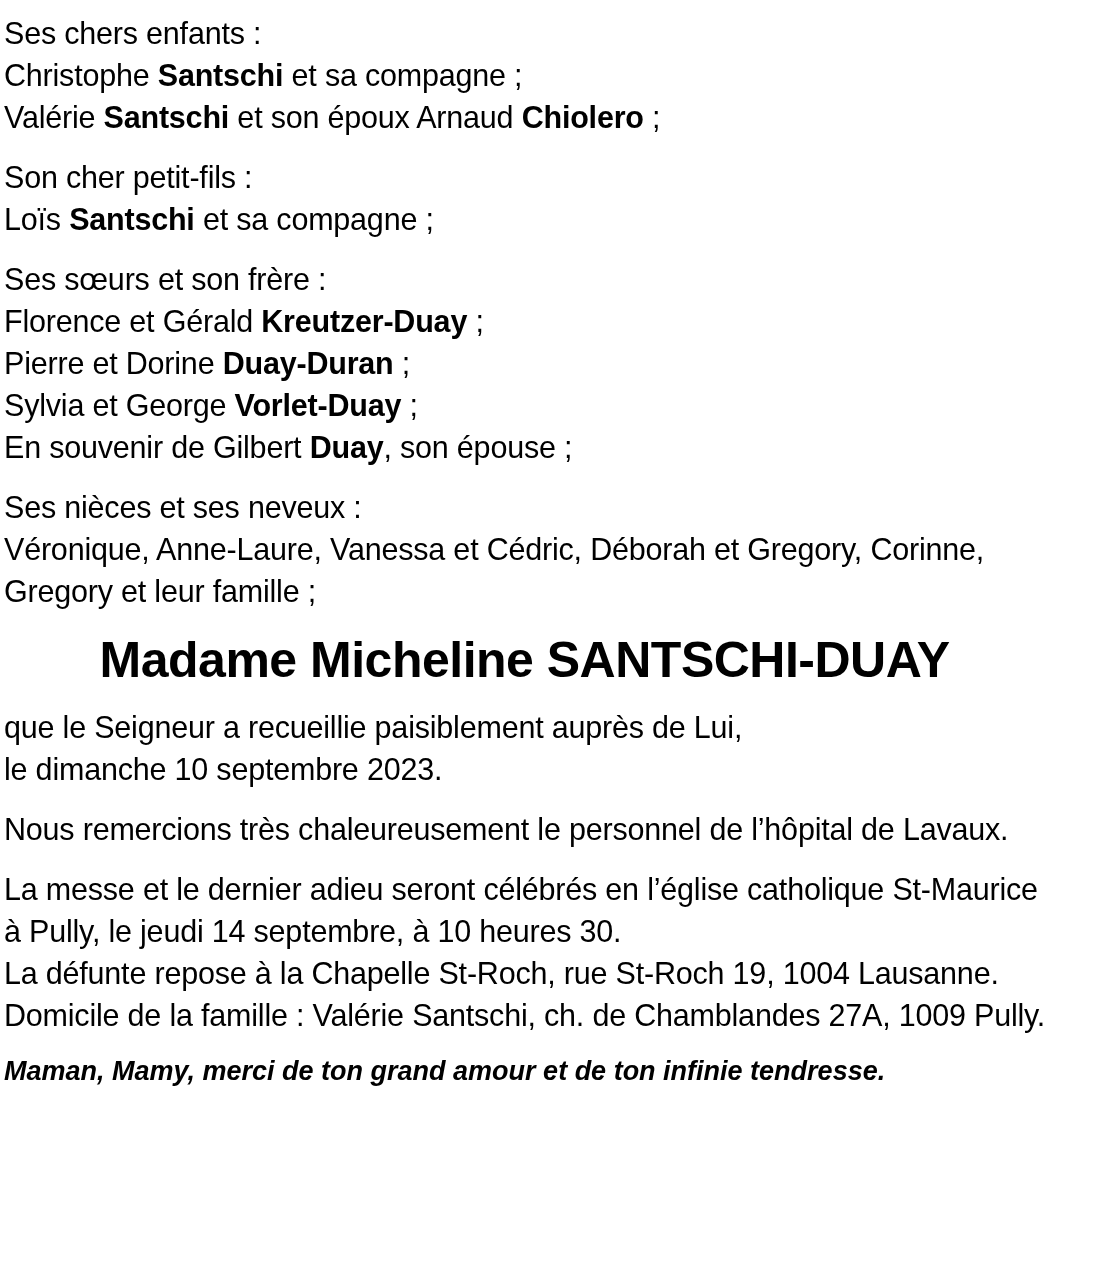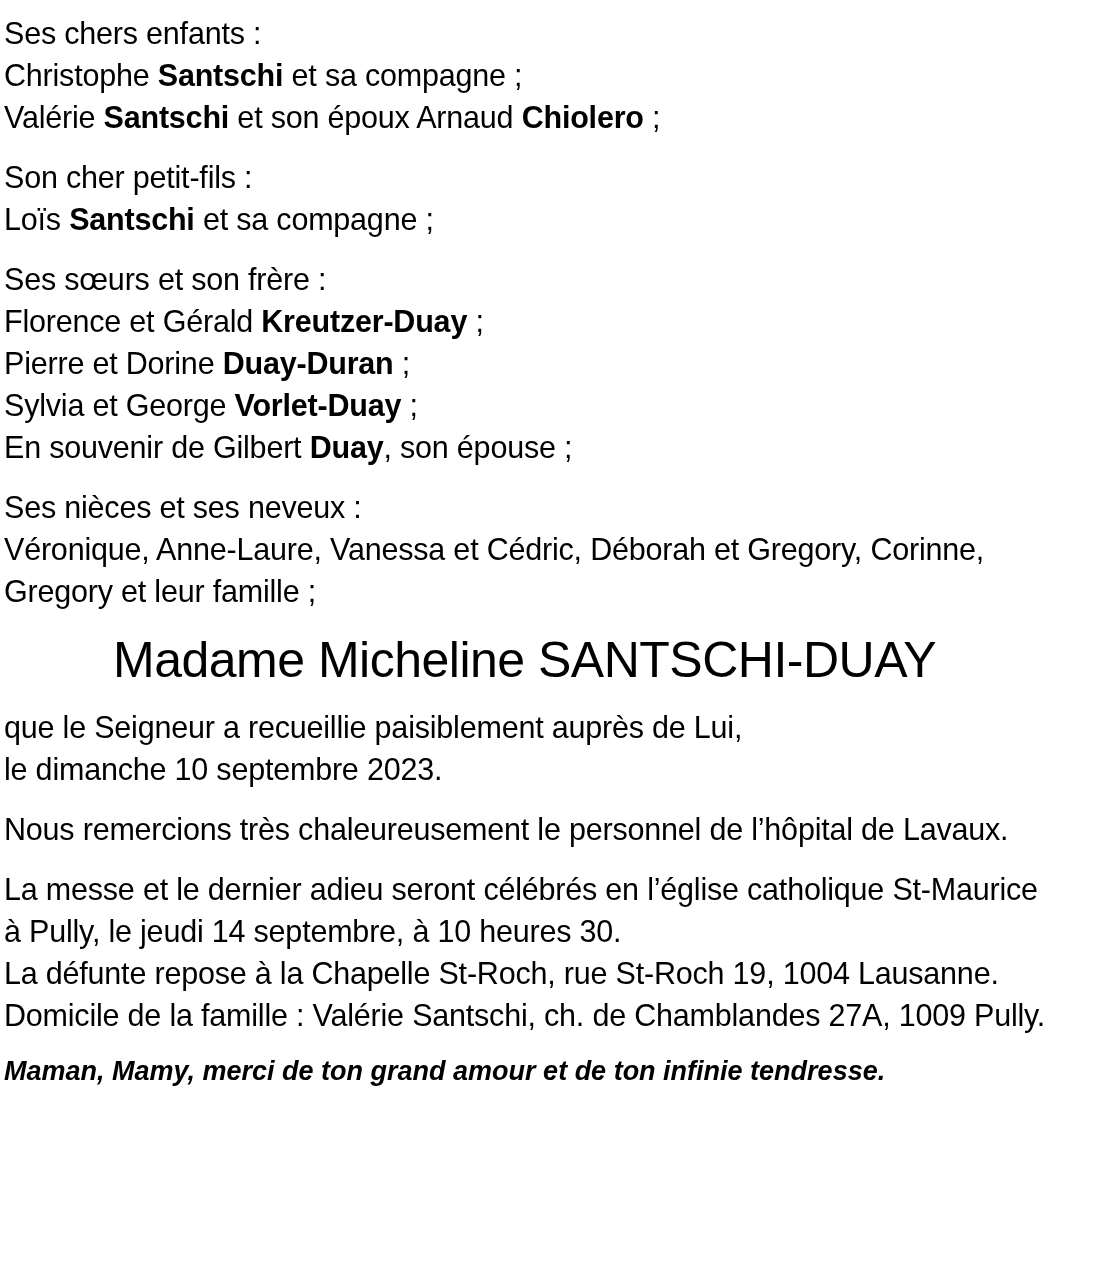--- a/index.html
+++ b/index.html
@@ -43,21 +43,21 @@
   .line {
     font-size: 30.5px;
     line-height: 42px;
     letter-spacing: -0.2px;
     white-space: nowrap;
   }
   .line b { font-weight: bold; }
   .deceased-name {
     font-size: 50px;
     line-height: 60px;
-    font-weight: normal;
+    font-weight: bold;
     text-align: center;
     letter-spacing: -0.5px;
     margin: 18px 0 16px 0;
     white-space: nowrap;
   }
   .closing {
     font-size: 27px;
     line-height: 34px;
     font-style: italic;
     font-weight: bold;

